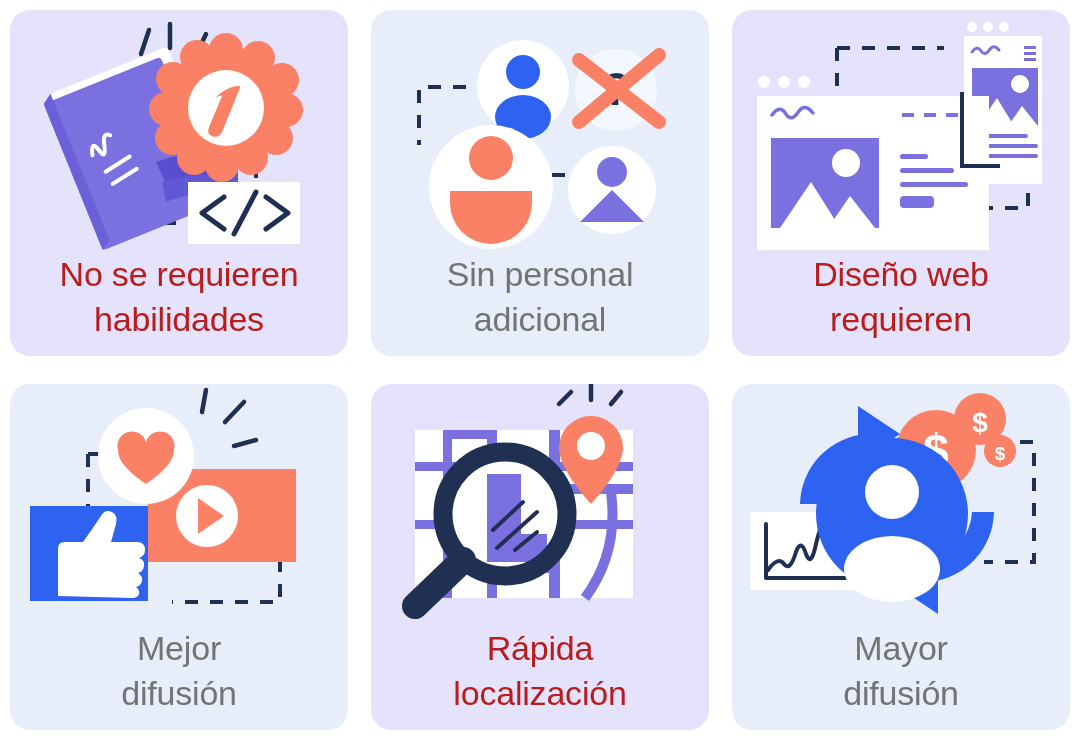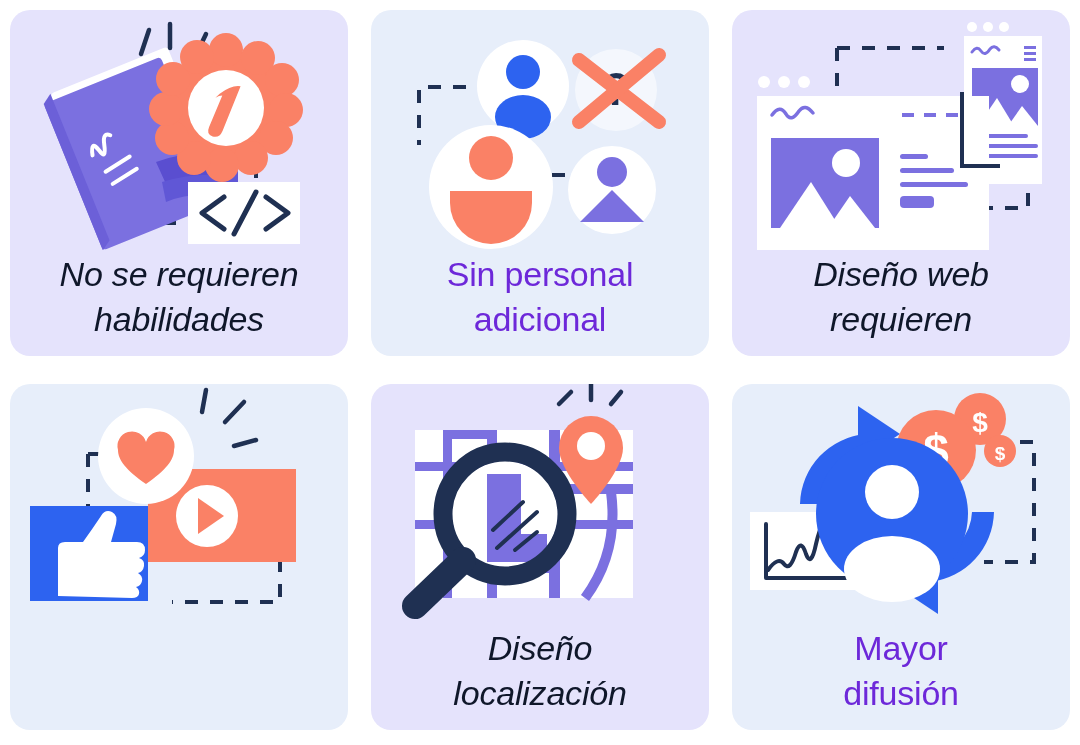--- a/index.html
+++ b/index.html
@@ -46,22 +46,22 @@
 
   .title {
     width: 310px;
     text-align: center;
     font-size: 34px;
     line-height: 45px;
     letter-spacing: -0.2px;
     white-space: pre-line;
     margin-top: 2px;
   }
-  .title.purple { color: #0f172a; font-style: italic; }
-  .title.blue   { color: #6d28d9; }
+  .title.purple { color: #b91c1c; }
+  .title.blue   { color: #737373; }
 </style>
 </head>
 <body>
 
 <div class="grid">
 
   <div class="card lavender">
     <div class="art">
       <svg viewBox="0 0 338 240" xmlns="http://www.w3.org/2000/svg">
 
@@ -235,20 +235,22 @@
         <circle cx="197" cy="132" r="31" fill="#ffffff"></circle>
         <path d="M188 114 l26 18 l-26 18 z" fill="#fa8166"></path>
 
         <circle cx="136" cy="72" r="48" fill="#ffffff"></circle>
         <path d="M136 100 c-20 -14 -28 -24 -28 -34 a13 13 0 0 1 28 -8 a13 13 0 0 1 28 8 c0 10 -8 20 -28 34 z" fill="#fa8166"></path>
 
         <rect x="20" y="122" width="118" height="95" fill="#2d63f0"></rect>
         <path d="M48 212 l0 -48 q0 -6 7 -6 l18 0 q10 -14 18 -26 q4 -7 11 -4 q6 3 4 12 l-5 18 l26 0 q8 0 8 8 q0 6 -6 8 q6 2 5 8 q-1 6 -6 7 q5 3 4 8 q-1 5 -6 6 q4 3 3 7 q-1 4 -7 4 z" fill="#ffffff"></path>
       </svg>
     </div>
+    <div class="title blue">Mejor
+difusión</div>
   </div>
 
   <div class="card lavender">
     <div class="art">
       <svg viewBox="0 0 338 240" xmlns="http://www.w3.org/2000/svg">
 
         <g stroke="#1f3052" stroke-width="4.5" stroke-linecap="round">
           <line x1="188" y1="20" x2="200" y2="8"></line>
           <line x1="220" y1="16" x2="220" y2="0"></line>
           <line x1="240" y1="20" x2="250" y2="8"></line>
@@ -284,21 +286,21 @@
           <line x1="144" y1="166" x2="166" y2="148"></line>
         </g>
 
         <circle cx="134" cy="130" r="62" fill="none" stroke="#1f3052" stroke-width="19"></circle>
         <line x1="92" y1="176" x2="44" y2="222" stroke="#1f3052" stroke-width="26" stroke-linecap="round"></line>
 
         <path d="M220 32 a32 32 0 0 1 32 32 c0 22 -32 56 -32 56 s-32 -34 -32 -56 a32 32 0 0 1 32 -32 z" fill="#fa8166"></path>
         <circle cx="220" cy="62" r="14" fill="#ffffff"></circle>
       </svg>
     </div>
-    <div class="title purple">Diseño
+    <div class="title purple">Rápida
 localización</div>
   </div>
 
   <div class="card skyblue">
     <div class="art">
       <svg viewBox="0 0 338 240" xmlns="http://www.w3.org/2000/svg">
 
         <path d="M288 58 L302 58 L302 178 L252 178" fill="none" stroke="#1f3052" stroke-width="4" stroke-dasharray="13 12"></path>
 
         <rect x="18" y="128" width="120" height="78" fill="#ffffff"></rect>

